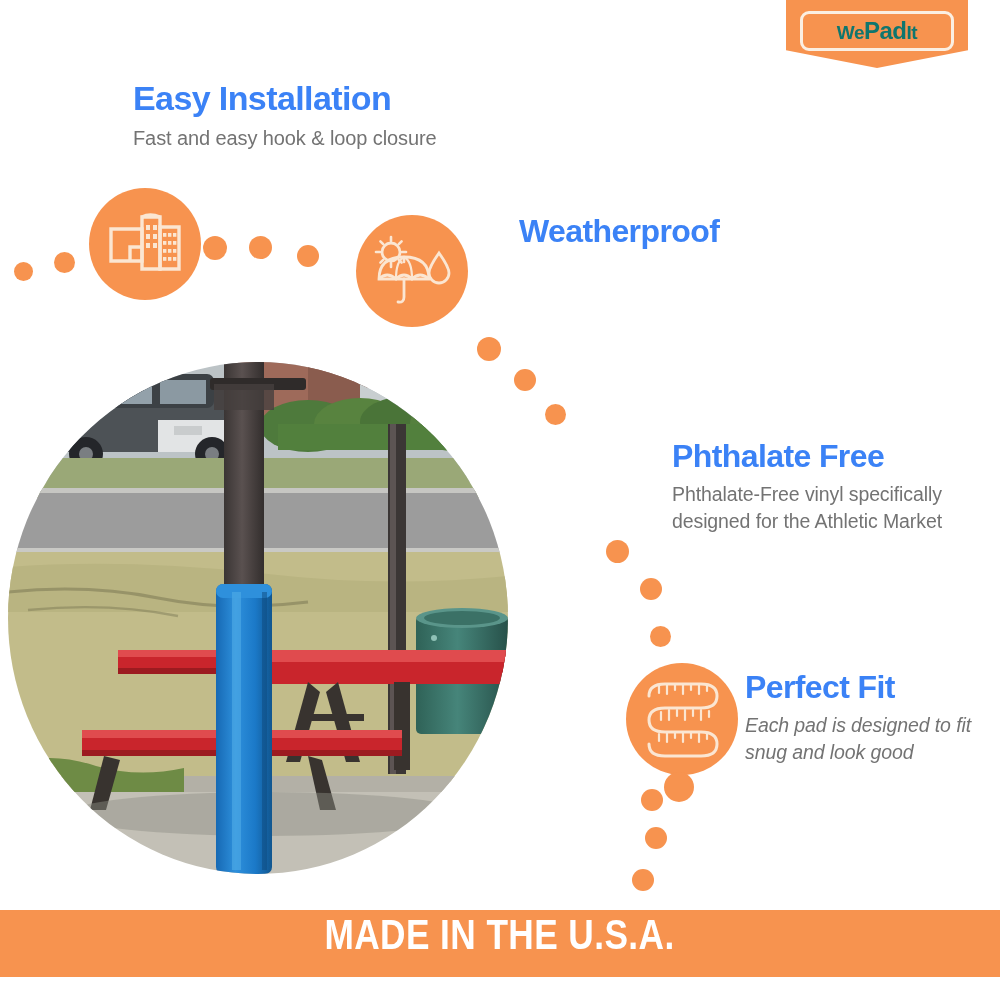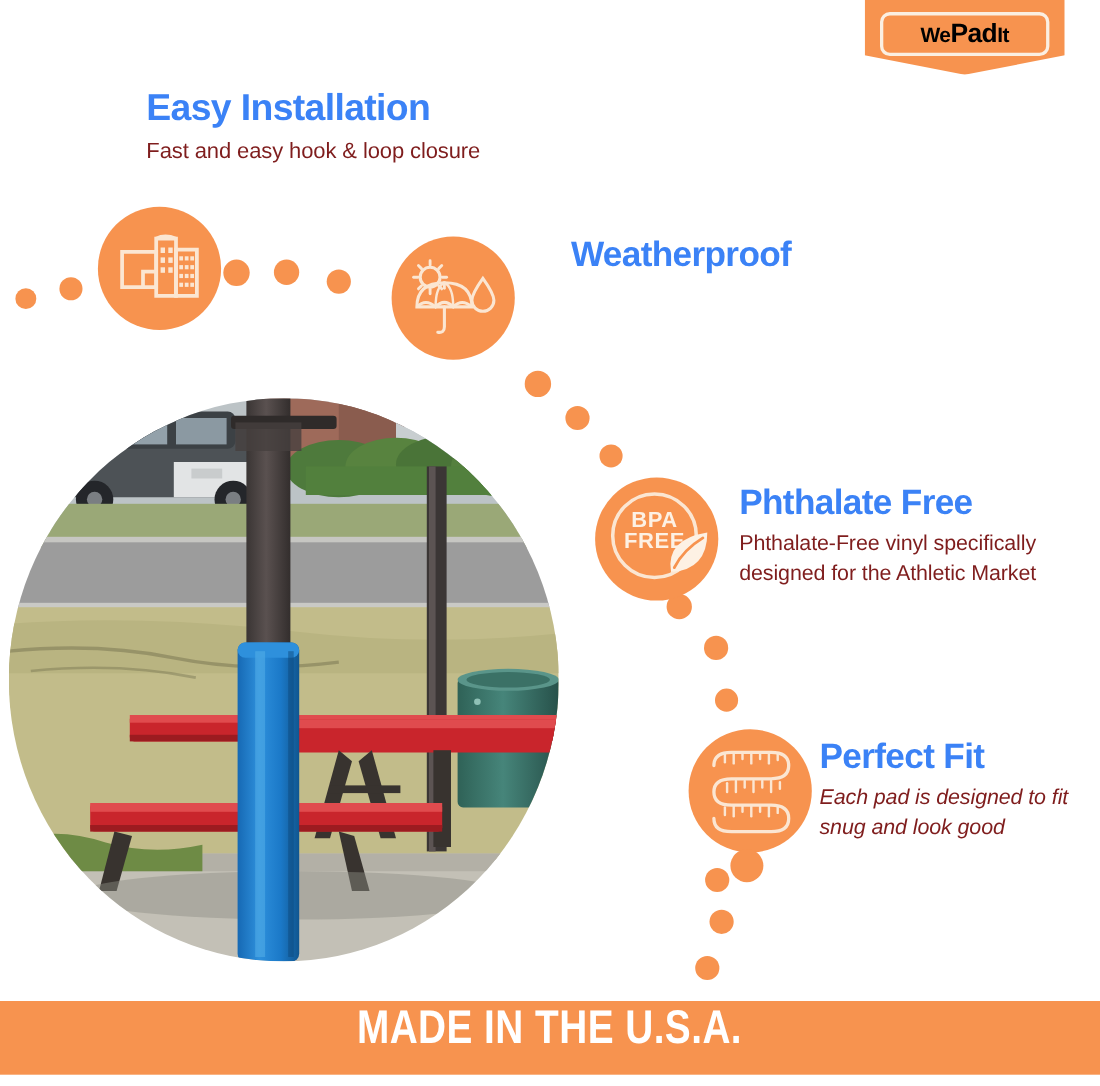--- a/index.html
+++ b/index.html
@@ -21,21 +21,21 @@
     background:#F7934F;
     -webkit-clip-path: polygon(0 0, 100% 0, 100% 74%, 50% 100%, 0 74%);
     clip-path: polygon(0 0, 100% 0, 100% 74%, 50% 100%, 0 74%);
   }
   .logo-inner{
     position:absolute; left:14px; top:11px; right:14px; height:34px;
     border:3px solid #FBEFE2; border-radius:9px;
     display:flex; align-items:center; justify-content:center;
   }
   .logo-text{
-    color:#000000; letter-spacing:-0.5px; white-space:nowrap;
+    color:#0f766e; letter-spacing:-0.5px; white-space:nowrap;
     font-size:21px; line-height:1;
   }
   .logo-text .lg-we{font-weight:bold;font-size:19px;}
   .logo-text .lg-pad{font-weight:bold;font-size:24px;}
   .logo-text .lg-it{font-weight:bold;font-size:19px;}
 
   
   .dot{
     position:absolute;border-radius:50%;background:#F7934F;
   }
@@ -46,21 +46,21 @@
     display:flex;align-items:center;justify-content:center;
   }
   .icon-circle svg{display:block;}
 
   
   .feat-title{
     font-weight:bold;color:#3b82f6;margin:0;
     letter-spacing:-0.6px;
   }
   .feat-desc{
-    color:#7f1d1d;margin:0;
+    color:#737373;margin:0;
     letter-spacing:-0.1px;
   }
 
   .blk-install{position:absolute;left:133px;top:78px;width:430px;}
   .blk-install .feat-title{font-size:34px;line-height:40px;}
   .blk-install .feat-desc{font-size:20px;line-height:28px;margin-top:6px;}
 
   .blk-weather{position:absolute;left:484px;top:212px;width:420px;}
   .blk-weather .feat-title{font-size:32px;line-height:38px;margin-left:35px;}
   .blk-weather .feat-desc{font-size:19.5px;line-height:28px;margin-top:6px;}
@@ -192,34 +192,20 @@
         <path d="M68 18 Q78 32 78 38 A10 10 0 0 1 58 38 Q58 32 68 18 Z" stroke="#FBE6D2" stroke-width="2.8" fill="none"></path>
       </svg>
     </span>
   </div>
 
   <div class="blk-phthalate">
     <h2 class="feat-title">Phthalate Free</h2>
     <p class="feat-desc">Phthalate-Free vinyl specifically designed for the Athletic Market</p>
   </div>
 
-  <div class="icon-circle" style="left:541px; top:434px; width:112px; height:112px;">
-    <span style="position:relative;width:100px;height:100px;display:block;">
-      <svg width="100" height="100" viewBox="0 0 100 100" fill="none" style="position:absolute;left:0;top:0;">
-        <circle cx="48" cy="47" r="38" stroke="#FBE6D2" stroke-width="3.2" fill="none"></circle>
-
-        <path d="M96 44 Q96 78 63 80 Q58 50 96 44 Z" fill="#FDF1E4"></path>
-        <path d="M92 49 Q74 60 66 76" stroke="#F7934F" stroke-width="2.6" fill="none" stroke-linecap="round"></path>
-      </svg>
-      <span style="position:absolute;left:0;top:24px;width:96px;text-align:center;color:#FDF1E4;font-weight:bold;line-height:19px;letter-spacing:0.5px;">
-        <span style="display:block;font-size:20px;">BPA</span>
-        <span style="display:block;font-size:20px;">FREE</span>
-      </span>
-    </span>
-  </div>
 
   <div class="blk-fit">
     <h2 class="feat-title">Perfect Fit</h2>
     <p class="feat-desc">Each pad is designed to fit snug and look good</p>
   </div>
 
   <div class="icon-circle" style="left:626px; top:663px; width:112px; height:112px;">
     <span>
       <svg width="86" height="86" viewBox="0 0 86 86" fill="none">
         <path d="M10 20 Q10 8 26 8 H62 Q78 8 78 20 Q78 32 62 32 H26 Q10 32 10 44 Q10 56 26 56 H62 Q78 56 78 68 Q78 80 62 80 H26 Q10 80 10 68" stroke="#FBE6D2" stroke-width="3" fill="none" stroke-linecap="round"></path>

